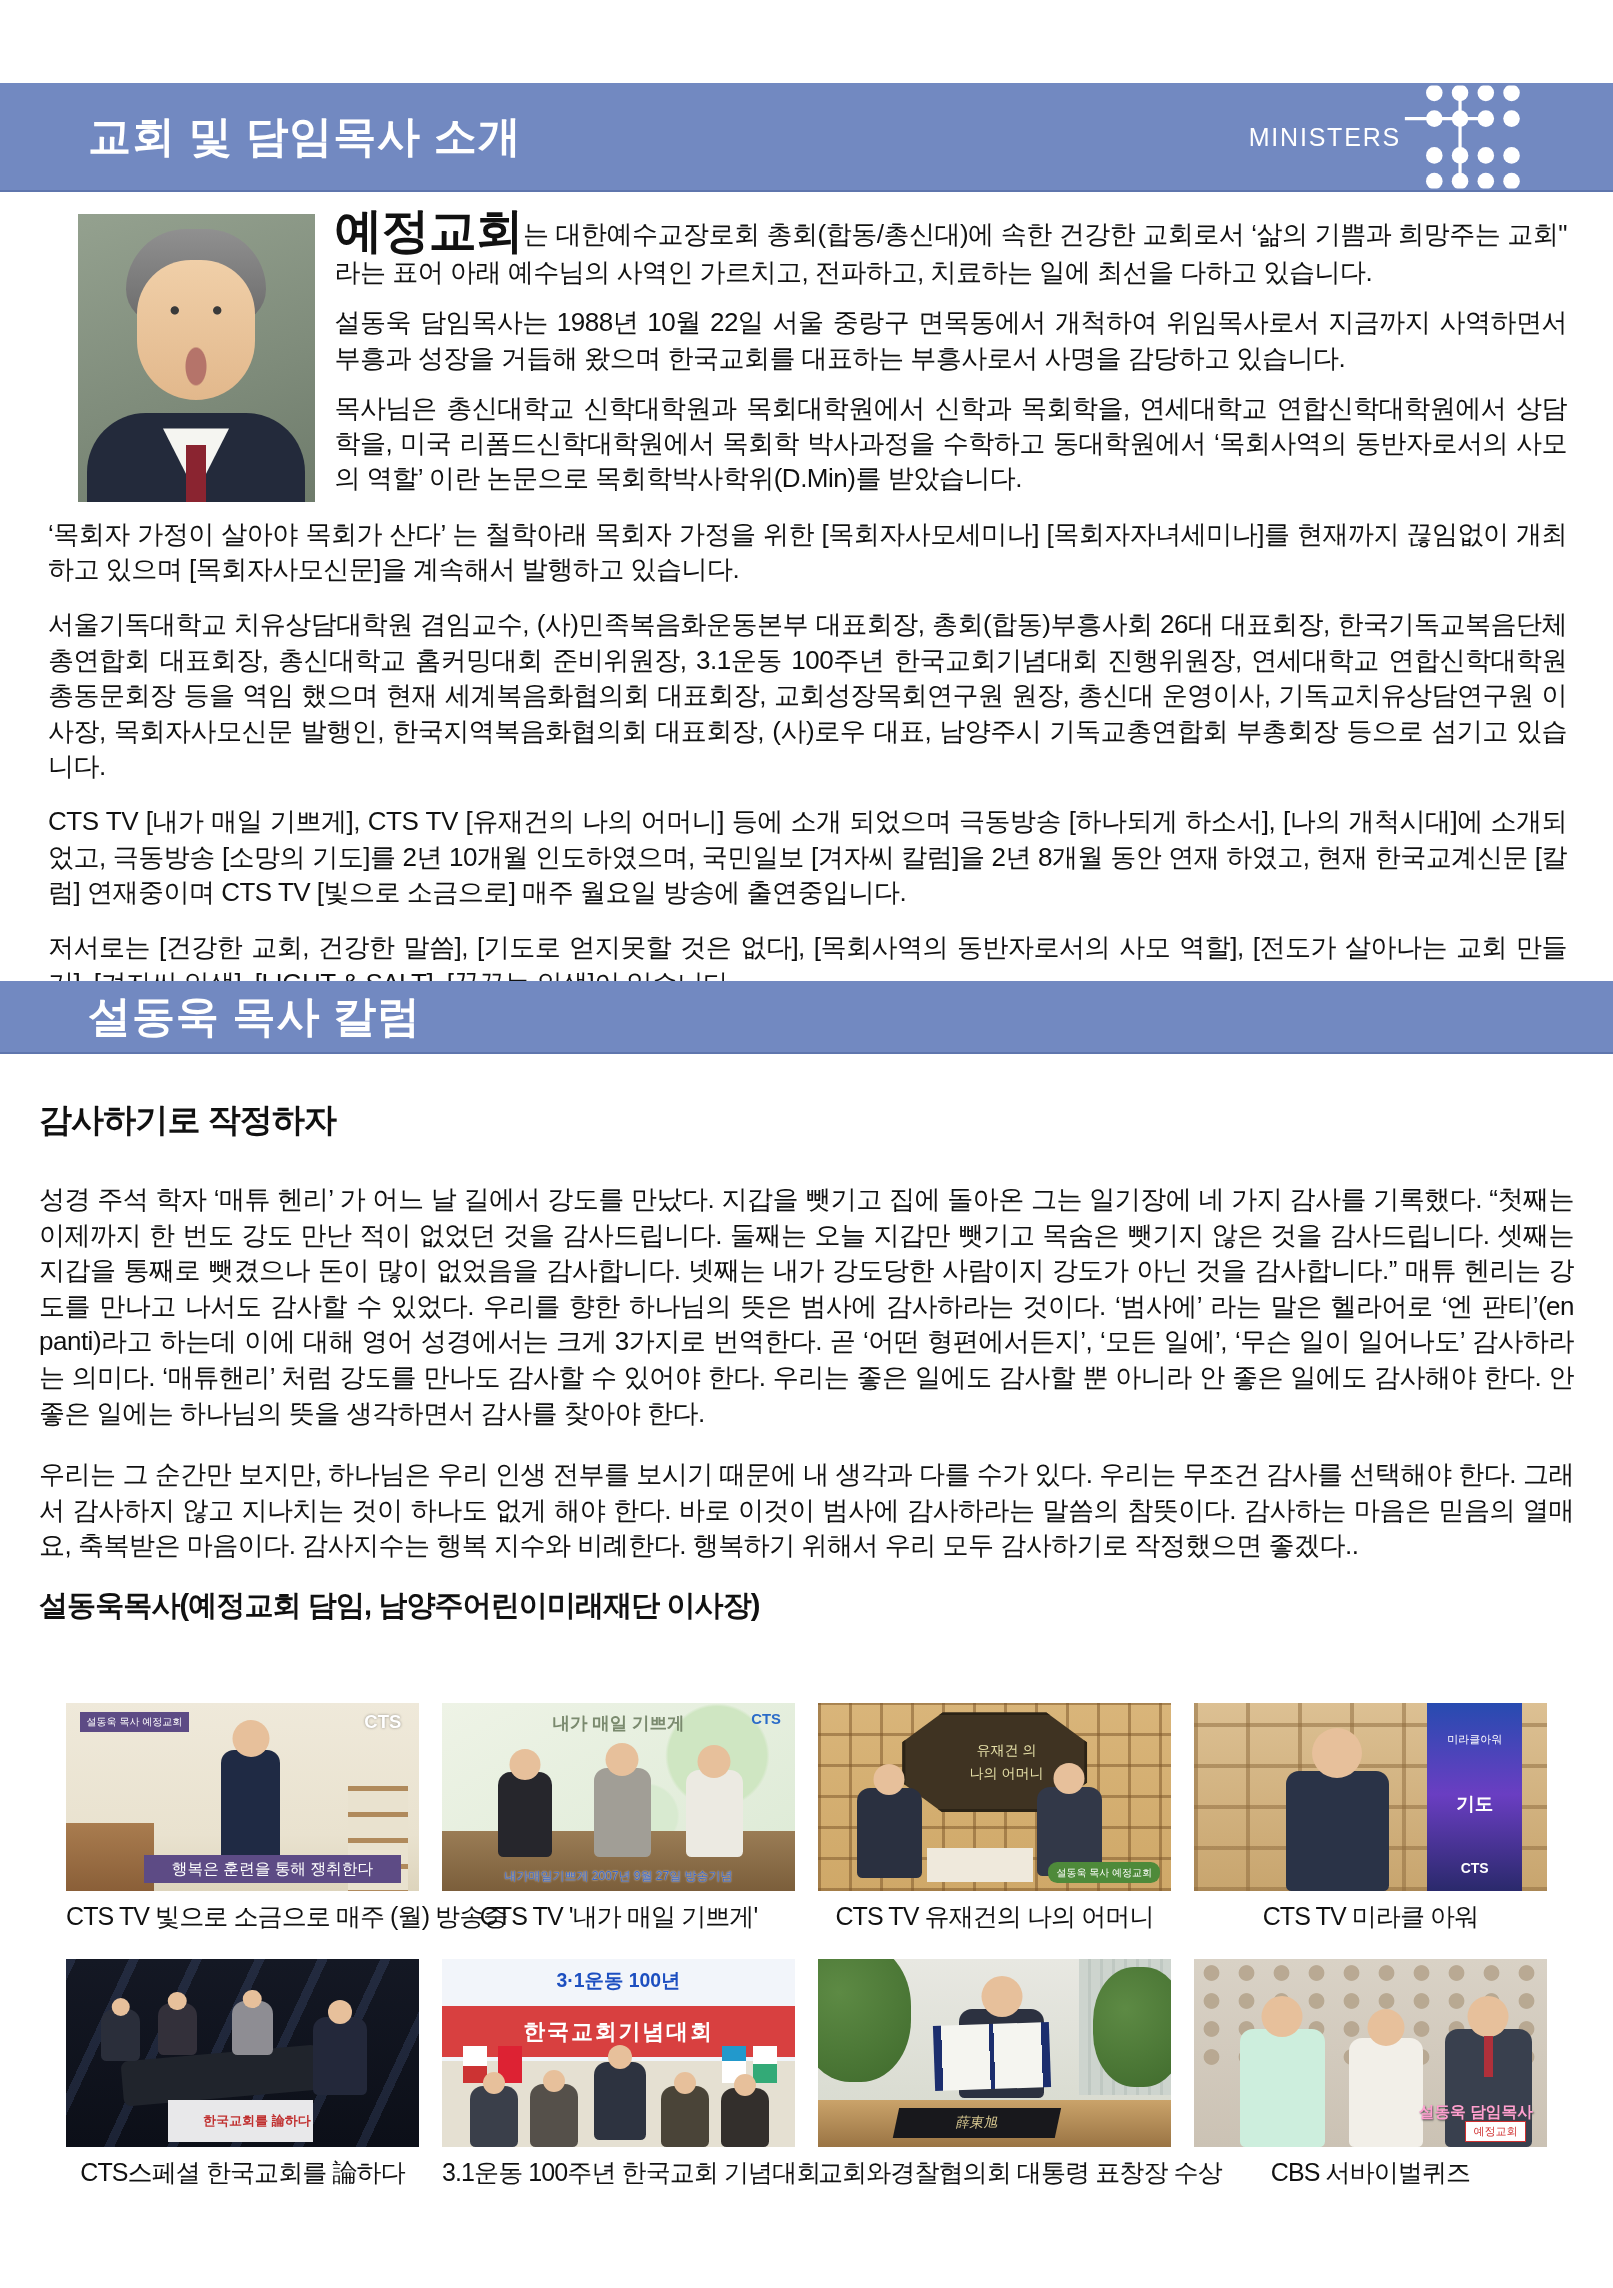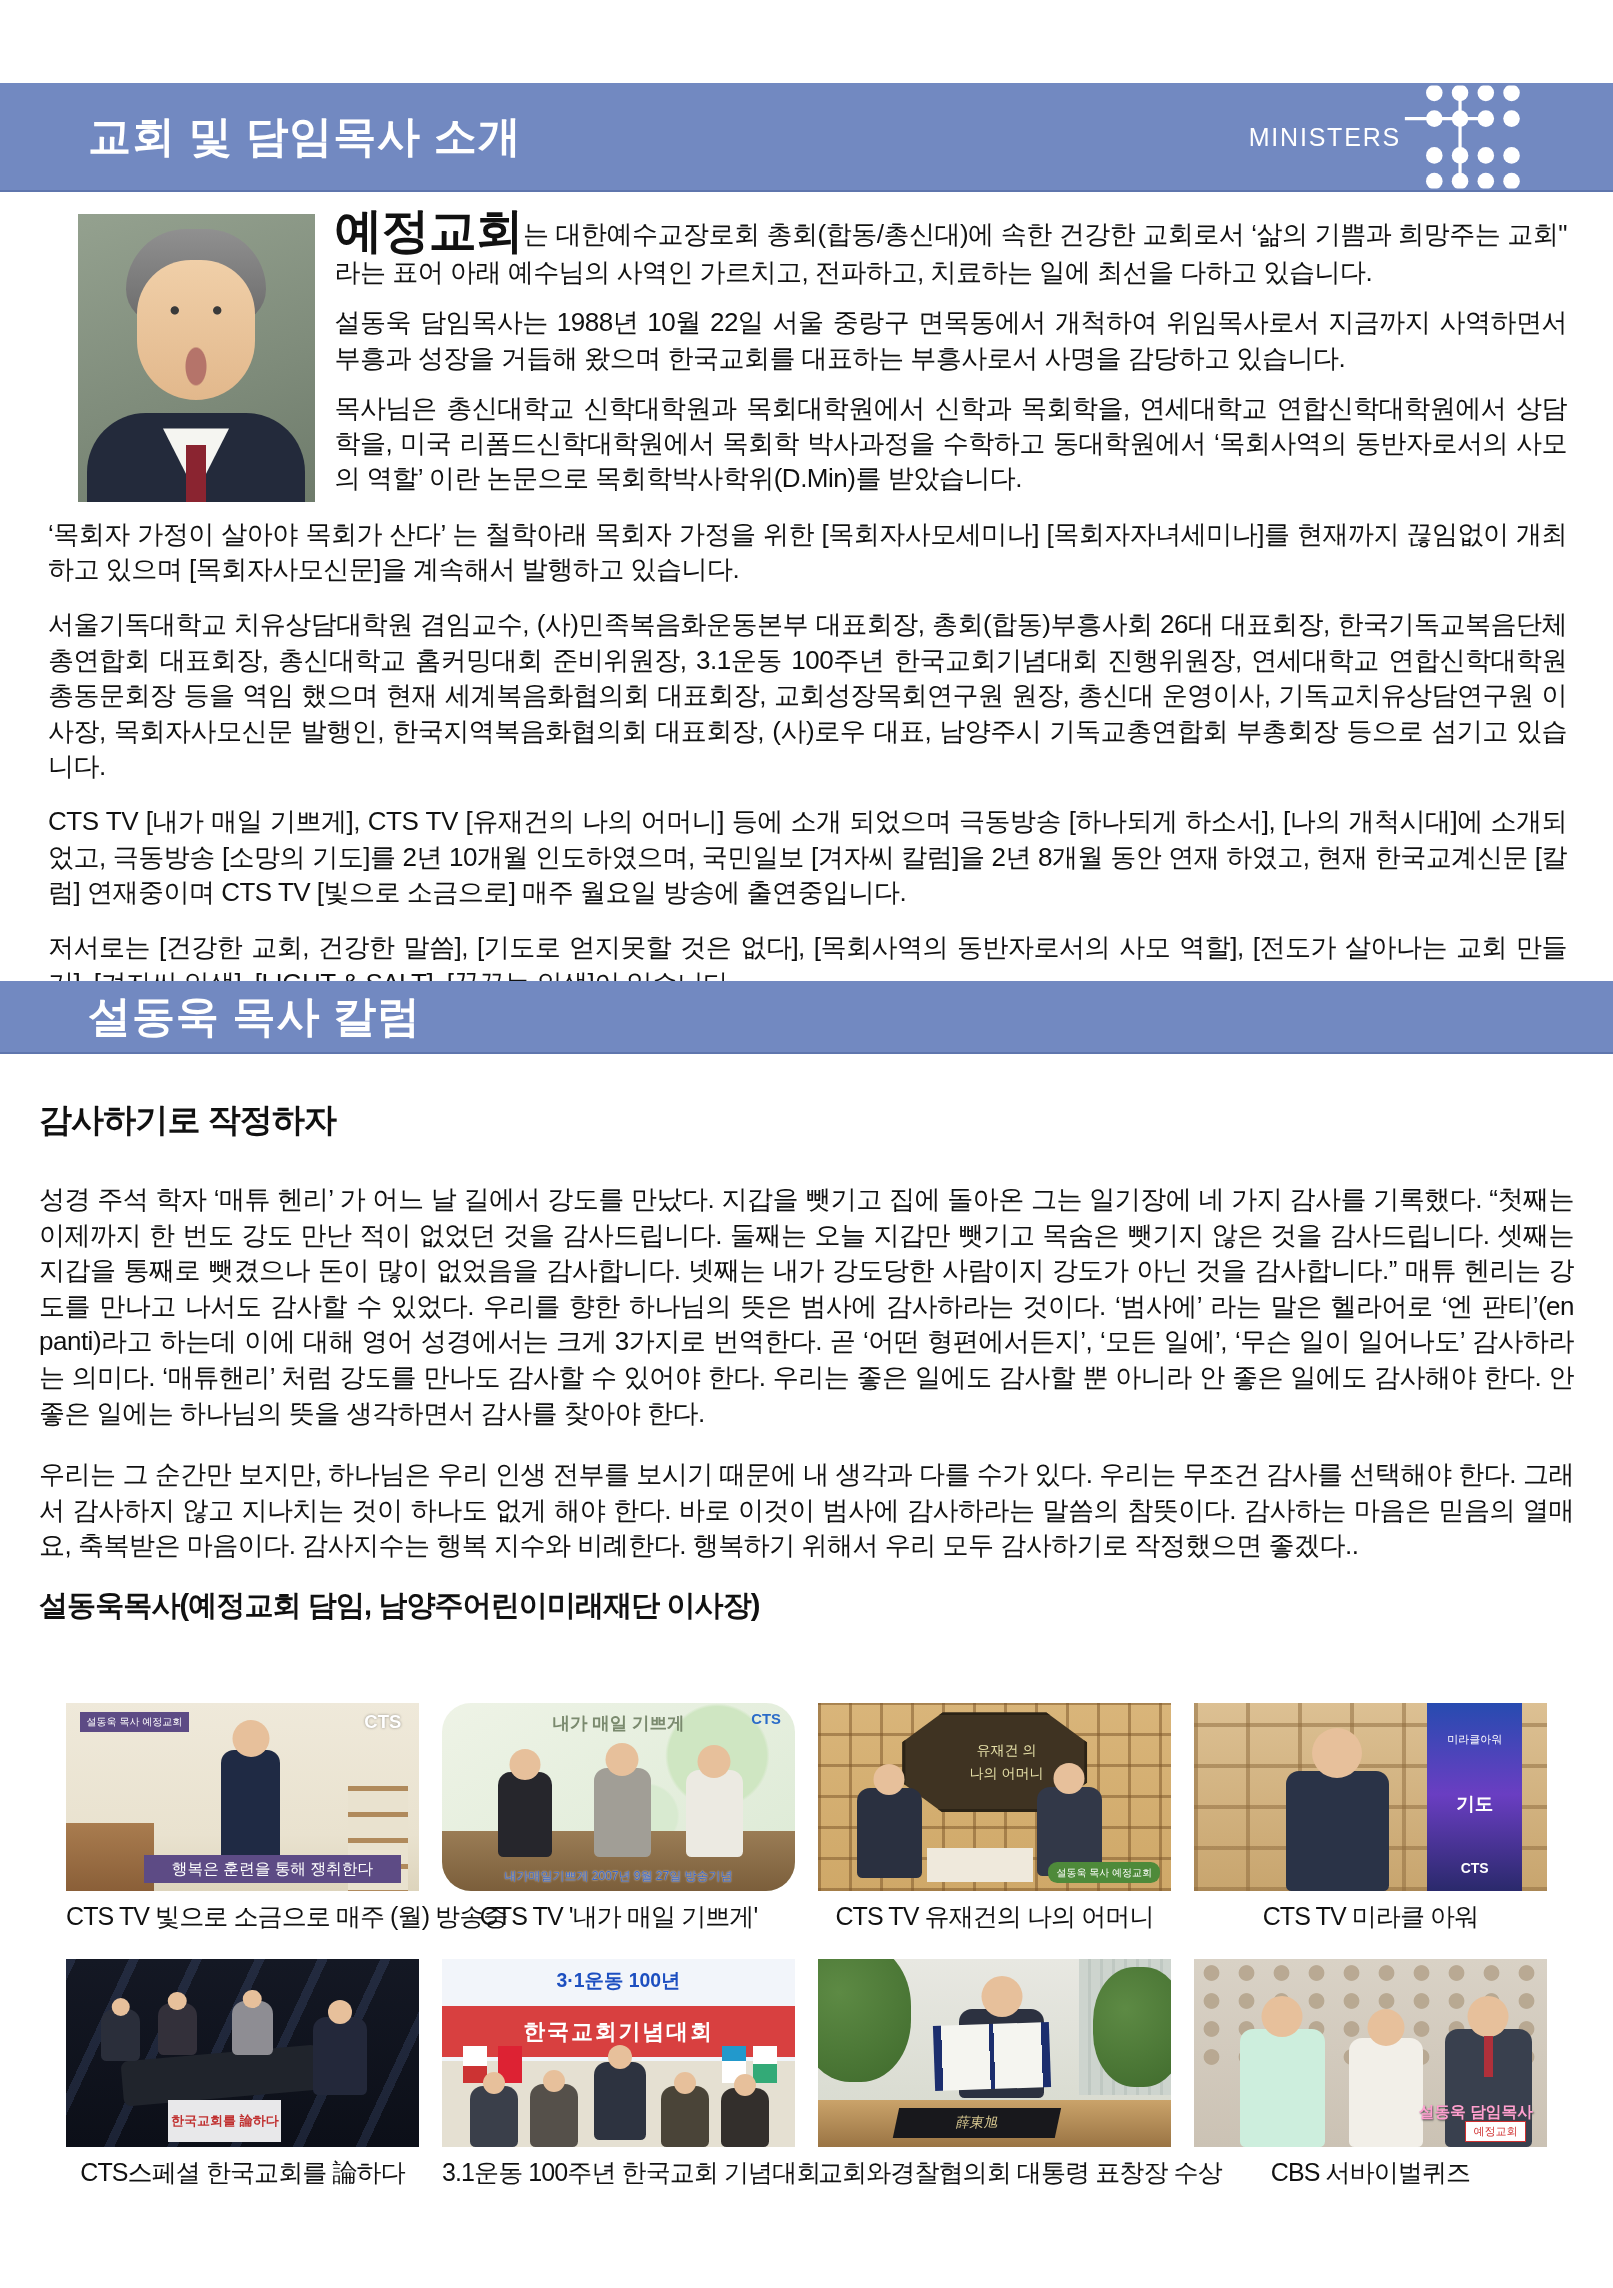--- a/index.html
+++ b/index.html
@@ -57,21 +57,21 @@
   .s1 .desk{position:absolute;left:0;bottom:0;width:25%;height:36%;background:linear-gradient(#a97c4f,#8a5f38);}
   .s1 .shelf{position:absolute;right:3%;bottom:0;width:17%;height:56%;
              background:repeating-linear-gradient(180deg,#b08a5c 0 5.5px,#e9e2cf 5.5px 26px);}
   .s1 .tag{left:4%;top:5%;background:#5d4b85;color:#fff;font-size:10px;padding:2.8px 6.5px;}
   .s1 .logo{right:5%;top:4%;color:#fff;font-weight:bold;font-size:18.5px;text-shadow:0 0 2.8px rgba(0,0,0,.4);}
   .s1 .banner{left:22%;right:5%;bottom:4%;height:28px;background:#5d4b85;color:#fff;font-size:15.7px;
               display:flex;align-items:center;justify-content:center;}
   
   .s2{background:radial-gradient(circle at 78% 28%,#cfe6c2 0 16%,transparent 17%),
                  radial-gradient(circle at 58% 60%,#d8ead0 0 13%,transparent 14%),
-                 linear-gradient(150deg,#eef3e6,#dcead5);border-radius:29px;}
+                 linear-gradient(150deg,#eef3e6,#dcead5);}
   .s2 .couch{position:absolute;left:0;right:0;bottom:0;height:32%;background:linear-gradient(#9a7c55,#7b5e3b);}
   .s2 .title{top:4%;left:0;width:100%;text-align:center;color:#7a8a6e;font-size:17.5px;font-weight:bold;}
   .s2 .logo{right:4%;top:4%;color:#2a6bc8;font-weight:bold;font-size:14.8px;}
   .s2 .sub{bottom:3%;left:0;width:100%;text-align:center;color:#3a66c8;font-size:12px;
            text-shadow:0 0 1.8px #fff;}
   
   .s3{background:repeating-linear-gradient(90deg,rgba(122,84,40,.5) 0 2.8px,transparent 2.8px 31px),
                  repeating-linear-gradient(0deg,rgba(122,84,40,.5) 0 2.8px,transparent 2.8px 31px),
                  linear-gradient(#d9b57a,#cfa868);}
   .s3 .plaque{position:absolute;left:50%;top:5%;transform:translateX(-50%);width:44%;height:50%;
@@ -89,21 +89,21 @@
              background:linear-gradient(180deg,#274bb0,#6a3ec2 45%,#20265e);color:#fff;
              display:flex;flex-direction:column;align-items:center;justify-content:space-around;padding:7.4px 0;}
   .s4 .panel .t1{font-size:11px;} .s4 .panel .t2{font-size:18.5px;font-weight:bold;}
   .s4 .panel .t3{font-size:14px;font-weight:bold;}
   
   .s5{background:repeating-linear-gradient(115deg,rgba(120,150,220,.15) 0 9.2px,transparent 9.2px 57px),
                  linear-gradient(#141824,#0c0f18);}
   .s5 .table{position:absolute;left:16%;bottom:26%;width:56%;height:24%;background:#20242c;
              border-radius:7.4px;transform:rotate(-5deg);}
   .s5 .deskf{position:absolute;left:29%;bottom:3%;width:32%;height:22%;background:#e8e8ea;
-             display:flex;align-items:center;justify-content:center;color:#c03030;font-size:13px;font-weight:bold;}
+             display:flex;align-items:center;justify-content:center;color:#c03030;font-size:13px;font-weight:bold;padding-left:32px;}
   
   .s6{background:#f2f5fa;}
   .s6 .t1{top:4%;left:0;width:100%;text-align:center;color:#1d4fc0;font-size:19.4px;font-weight:bold;}
   .s6 .band{position:absolute;top:25%;left:0;right:0;height:27%;background:#d84040;color:#fff;
             display:flex;align-items:center;justify-content:center;font-size:22px;font-weight:bold;letter-spacing:1.8px;}
   .s6 .crowdzone{position:absolute;left:0;right:0;bottom:0;height:46%;background:#e5e0d2;}
   .s6 .flag{position:absolute;width:24px;height:37px;bottom:34%;}
   
   .s7{background:linear-gradient(#e8e8e2,#d5d8cc);}
   .s7 .blind{position:absolute;right:0;top:0;width:26%;height:72%;

